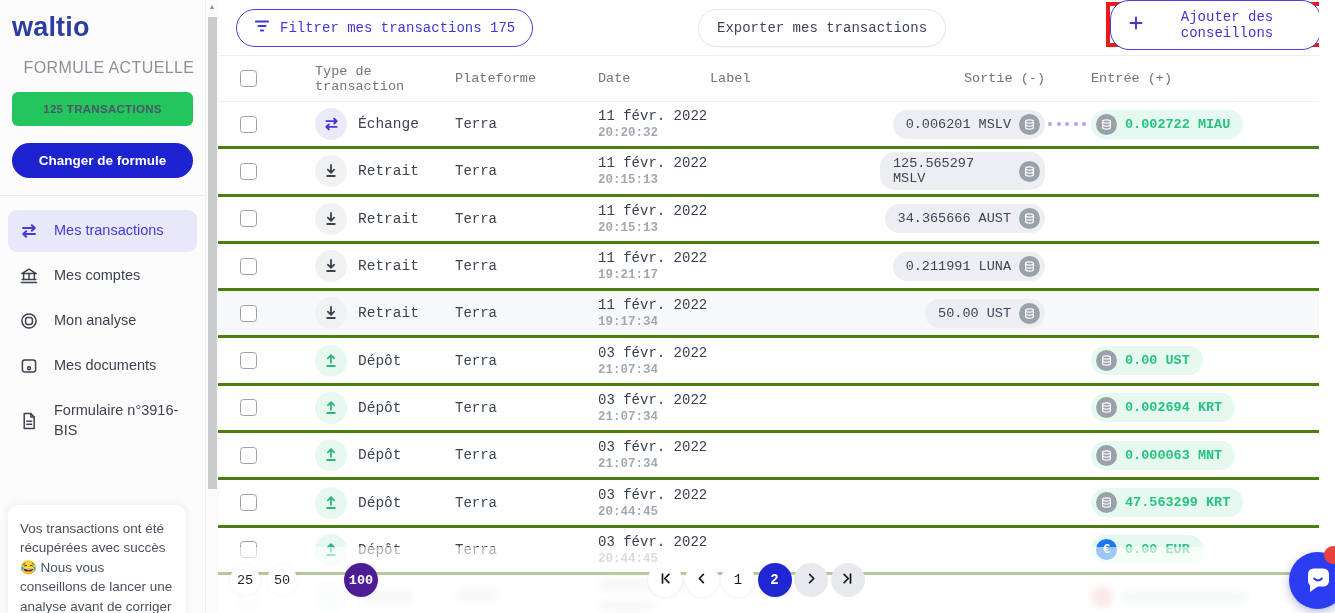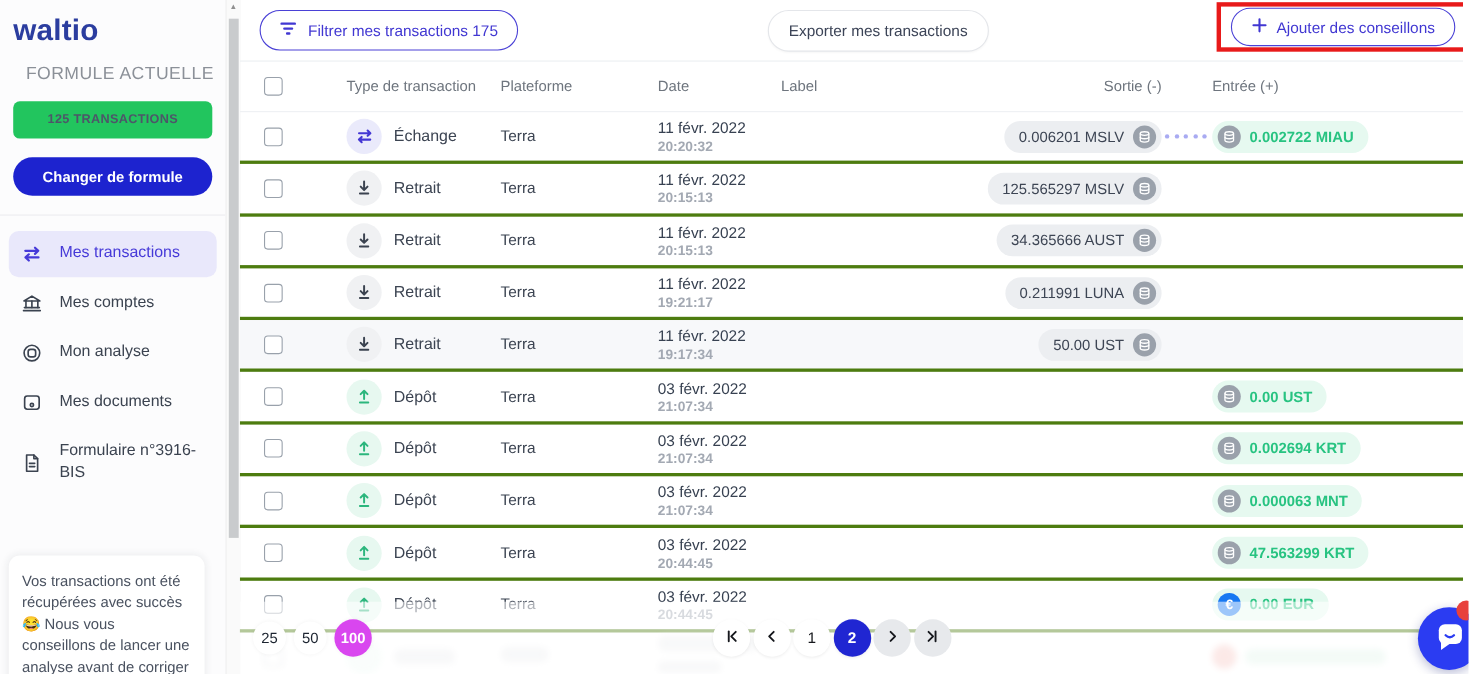--- a/index.html
+++ b/index.html
@@ -23,21 +23,21 @@
   .nav-ic{display:flex;align-items:center;flex:0 0 20px;}
   .notif{position:absolute;left:8px;top:505px;width:154px;background:#fff;border-radius:10px;
          box-shadow:0 0 8px rgba(30,40,60,.09);padding:14px 12px;font-size:13.5px;line-height:1.44;color:#4a5260;}
 
   
   .scrollbar{position:absolute;left:205px;top:0;width:13px;height:613px;background:#fafafa;border-left:1px solid #efefef;}
   .scroll-up{position:absolute;top:3px;left:0;width:12px;text-align:center;font-size:7px;color:#8f8f8f;cursor:pointer;}
   .scroll-thumb{position:absolute;top:17px;left:2px;width:9px;height:472px;background:#c9cbcd;cursor:pointer;}
 
   
-  .main{position:absolute;left:218px;top:0;right:5px;height:613px;overflow:hidden;}
+  .main{position:absolute;left:218px;top:0;right:16px;height:613px;overflow:hidden;font-family:Liberation Mono, monospace;}
   .topbar{height:55px;position:relative;display:flex;align-items:center;border-bottom:1px solid #eceff2;}
   .filter-btn{margin-left:18px;display:flex;align-items:center;gap:10px;border:1.5px solid #4a41d6;color:#4137d2;
               border-radius:19px;padding:9px 17px;font-size:14px;cursor:pointer;background:#fff;font-family:inherit;}
   .export-btn{position:absolute;left:480px;border:1px solid #e4e6ea;color:#3c4457;border-radius:19px;
               padding:10px 18px;font-size:14px;cursor:pointer;background:#fff;font-family:inherit;
               box-shadow:0 1px 2px rgba(0,0,0,.04);}
   .red-box{position:absolute;left:888px;right:-6px;top:2px;height:45px;border:4px solid #e81a1a;
            box-sizing:border-box;display:flex;align-items:center;justify-content:center;}
   .add-btn{border:1.5px solid #4a41d6;color:#4137d2;border-radius:19px;padding:8px 18px;font-size:14px;
            cursor:pointer;background:#fff;display:flex;align-items:center;gap:9px;font-family:inherit;}
@@ -77,21 +77,21 @@
   .row.ghost{filter:blur(3px);opacity:.55;border-bottom:1px solid #f4f5f7;}
   .blob{display:inline-block;height:14px;border-radius:7px;background:#e1e3e6;}
   .blob.green{background:#cdecdc;height:14px;}
   .g-circle{width:22px;height:22px;border-radius:50%;display:inline-block;margin-right:8px;flex:0 0 22px;}
 
   
   .pager{position:absolute;left:0;right:0;bottom:0;height:66px;background:rgba(255,255,255,.58);}
   .size-group{position:absolute;left:12px;top:50%;transform:translateY(-50%);display:flex;gap:7px;align-items:center;}
   .size-btn{width:30px;height:30px;border-radius:50%;display:flex;align-items:center;justify-content:center;
             font-size:13.5px;color:#1c2430;background:#fff;cursor:pointer;box-shadow:0 0 4px rgba(0,0,0,.05);}
-  .size-btn.active{background:#d946ef;color:#fff;width:34px;height:34px;font-weight:700;}
+  .size-btn.active{background:#4c1d95;color:#fff;width:34px;height:34px;font-weight:700;margin-left:40px;}
   .nav-group{position:absolute;left:430px;top:50%;transform:translateY(-50%);display:flex;gap:2.5px;align-items:center;}
   .pg-btn{width:34px;height:34px;border-radius:50%;background:#fff;display:flex;align-items:center;justify-content:center;
           font-size:14px;color:#16181d;cursor:pointer;box-shadow:0 1px 3px rgba(0,0,0,.07);}
   .pg-btn.disabled{background:#e7e9ec;box-shadow:none;}
   .pg-btn.active{background:#2026d2;color:#fff;font-weight:700;}
 
   
   .chat{position:absolute;right:-11px;bottom:4px;width:57px;height:57px;border-radius:50%;background:#2b3cf2;
         display:flex;align-items:center;justify-content:center;cursor:pointer;box-shadow:0 3px 10px rgba(20,30,120,.3);}
   .chat-badge{position:absolute;top:-6px;right:4px;width:18px;height:18px;border-radius:50%;background:#e8413c;}

